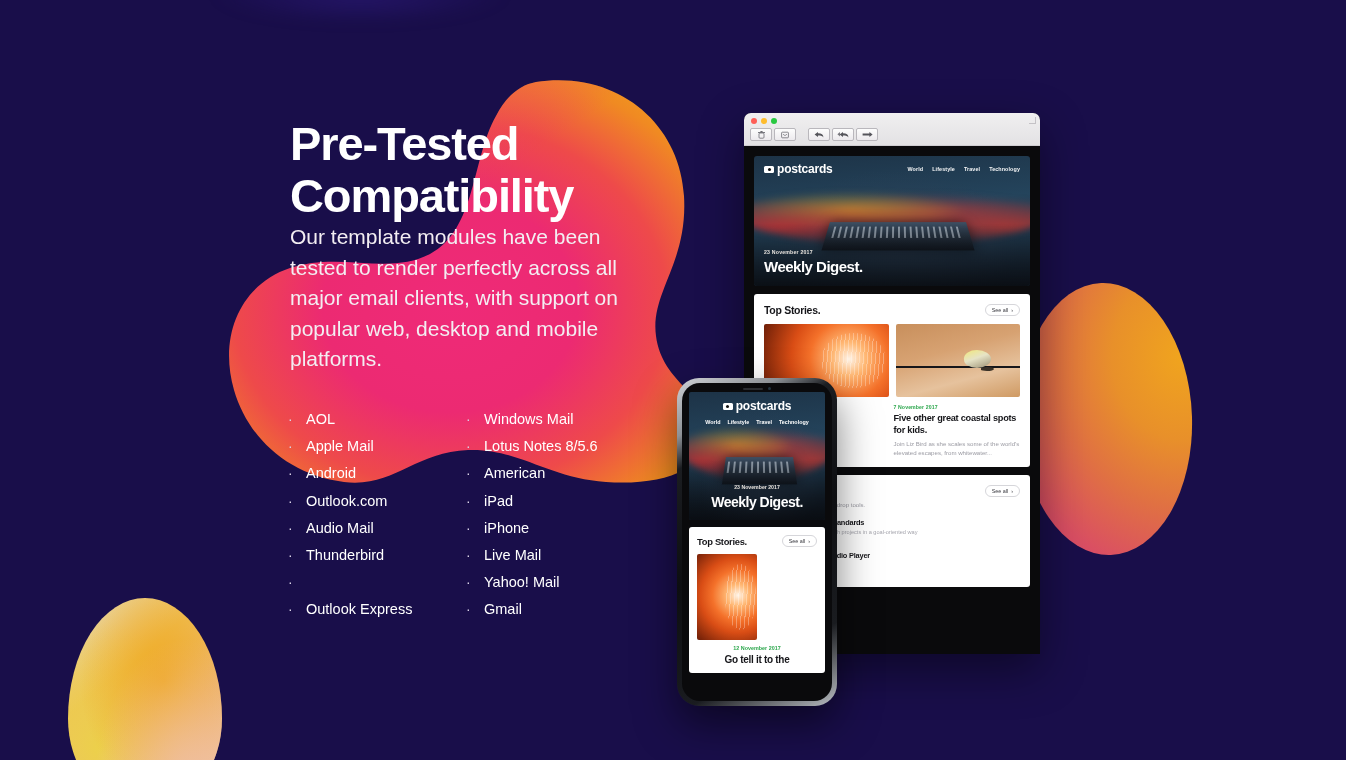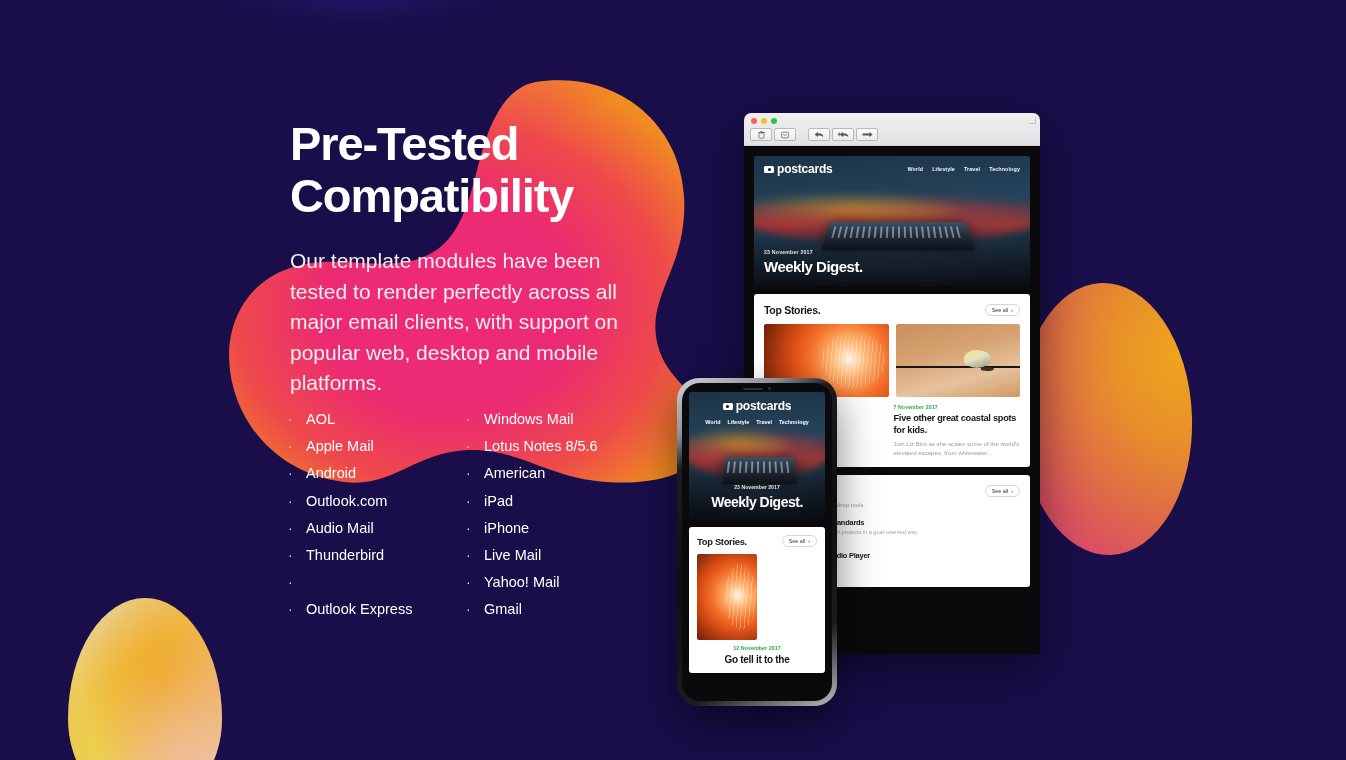--- a/index.html
+++ b/index.html
@@ -57,21 +57,20 @@
   #copy { position: absolute; left: 290px; top: 118px; width: 350px; }
   #headline {
     color: #ffffff;
     font-size: 47px;
     line-height: 52px;
     font-weight: 700;
     letter-spacing: -1.1px;
     white-space: pre-line;
   }
   #subcopy {
-    margin-top: 24px;
     color: #f3eef2;
     font-size: 21px;
     line-height: 30.5px;
     font-weight: 400;
     width: 345px;
   }
 
   
   #clients {
     position: absolute; left: 288px; top: 410px;

